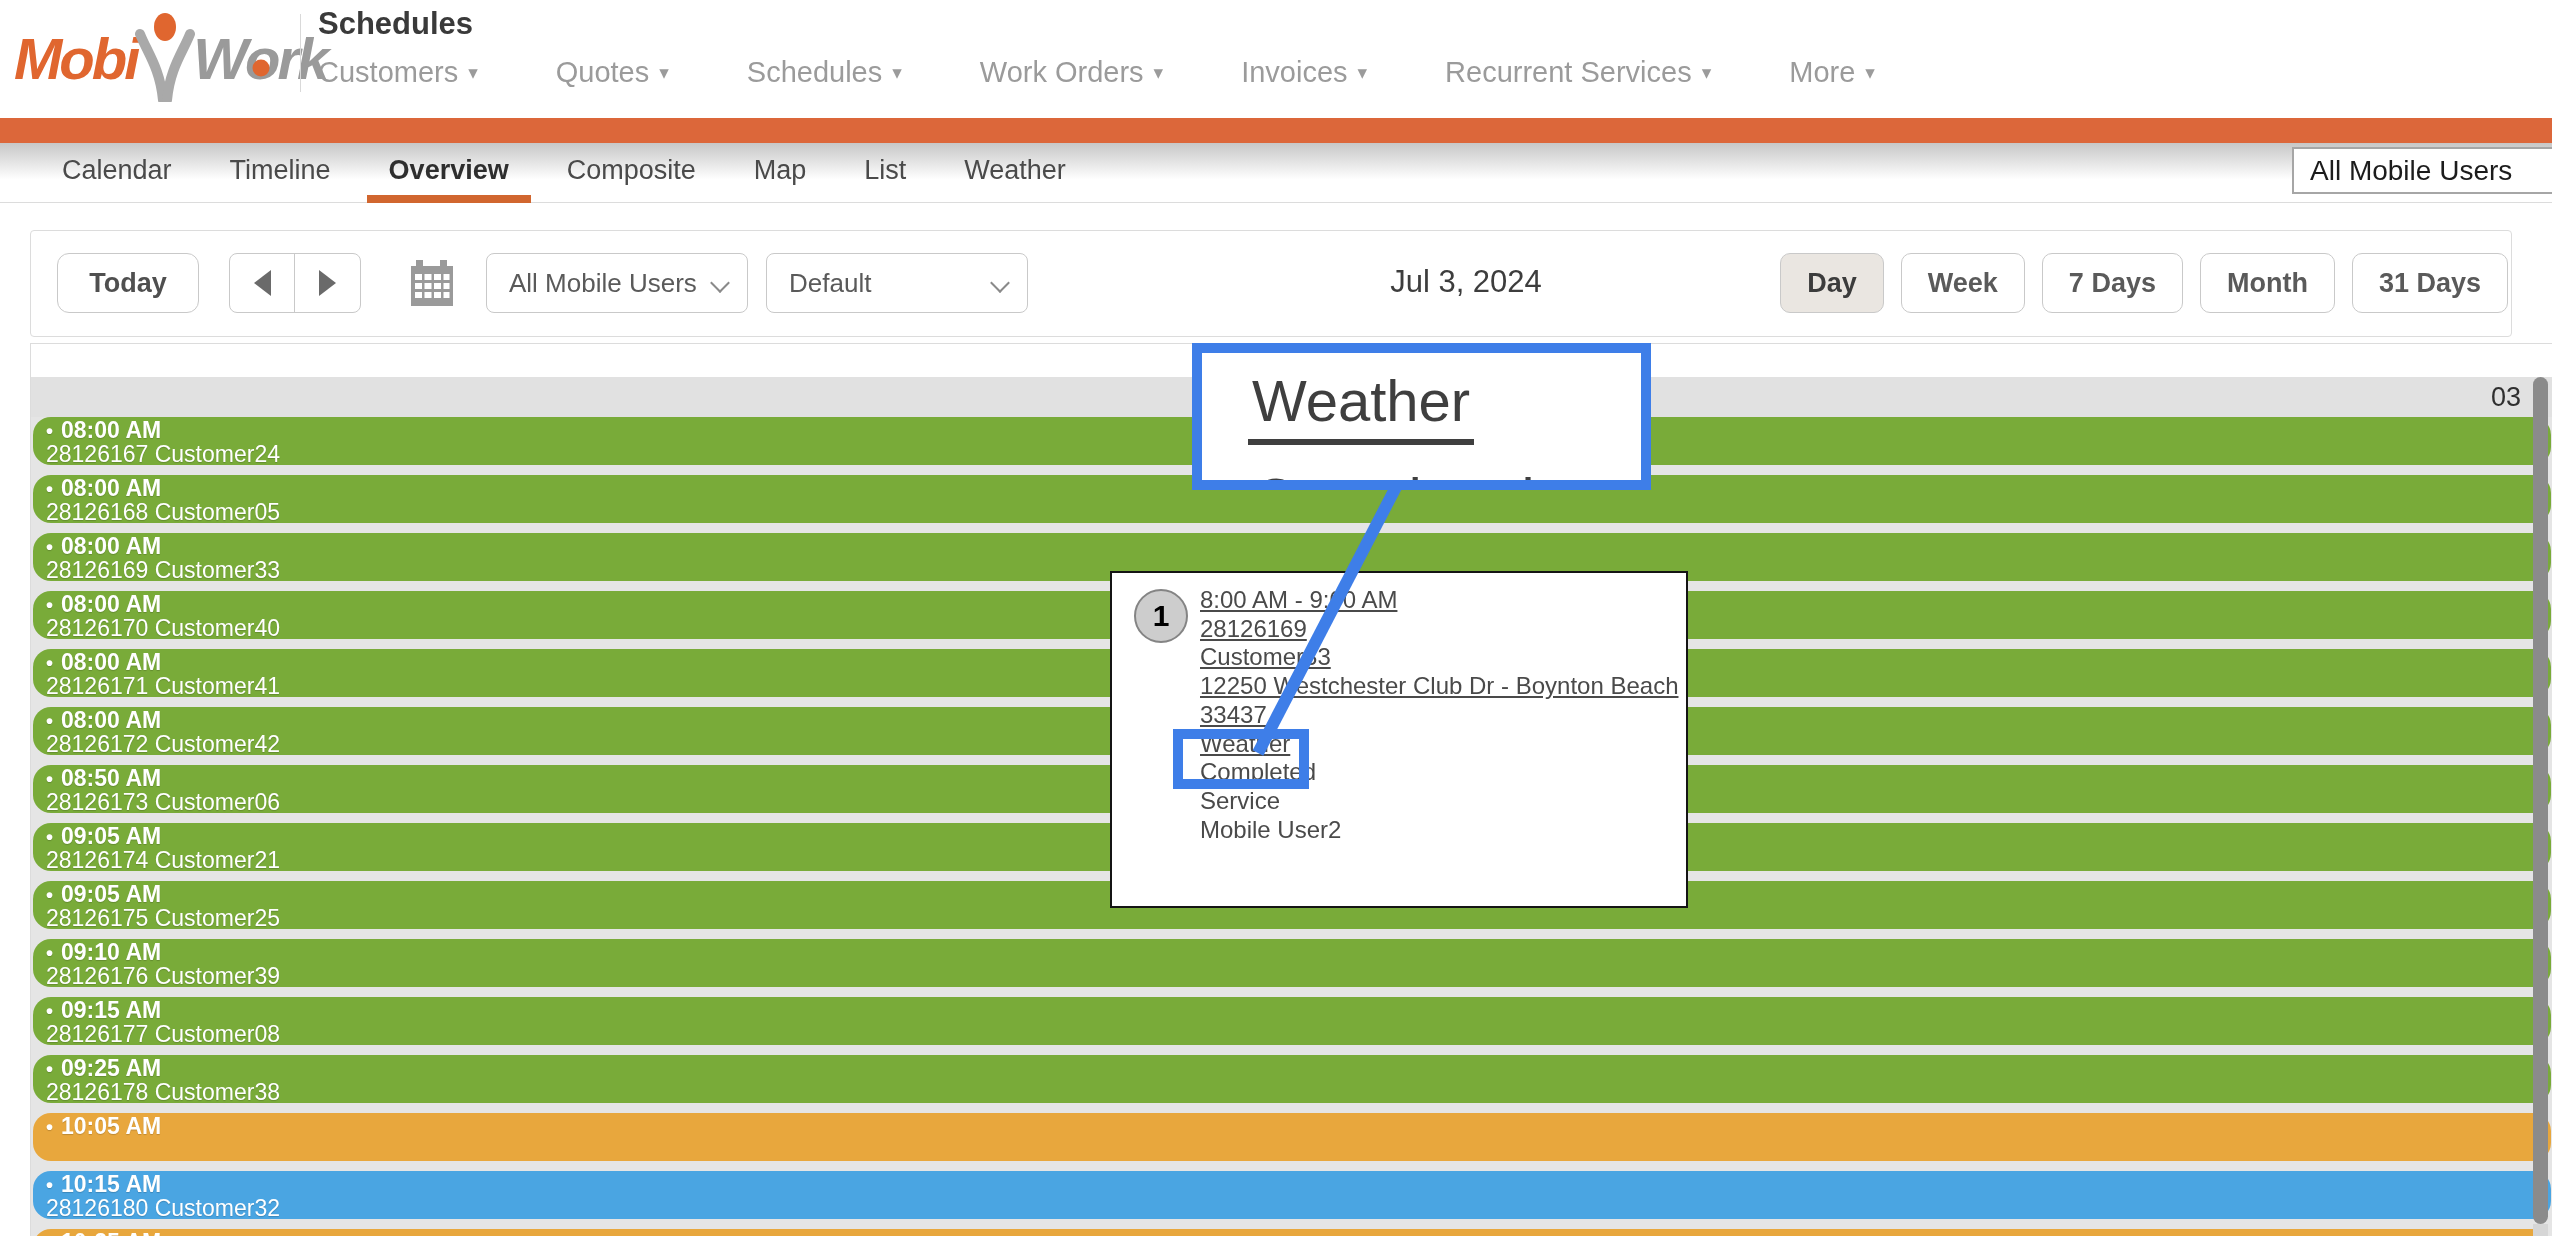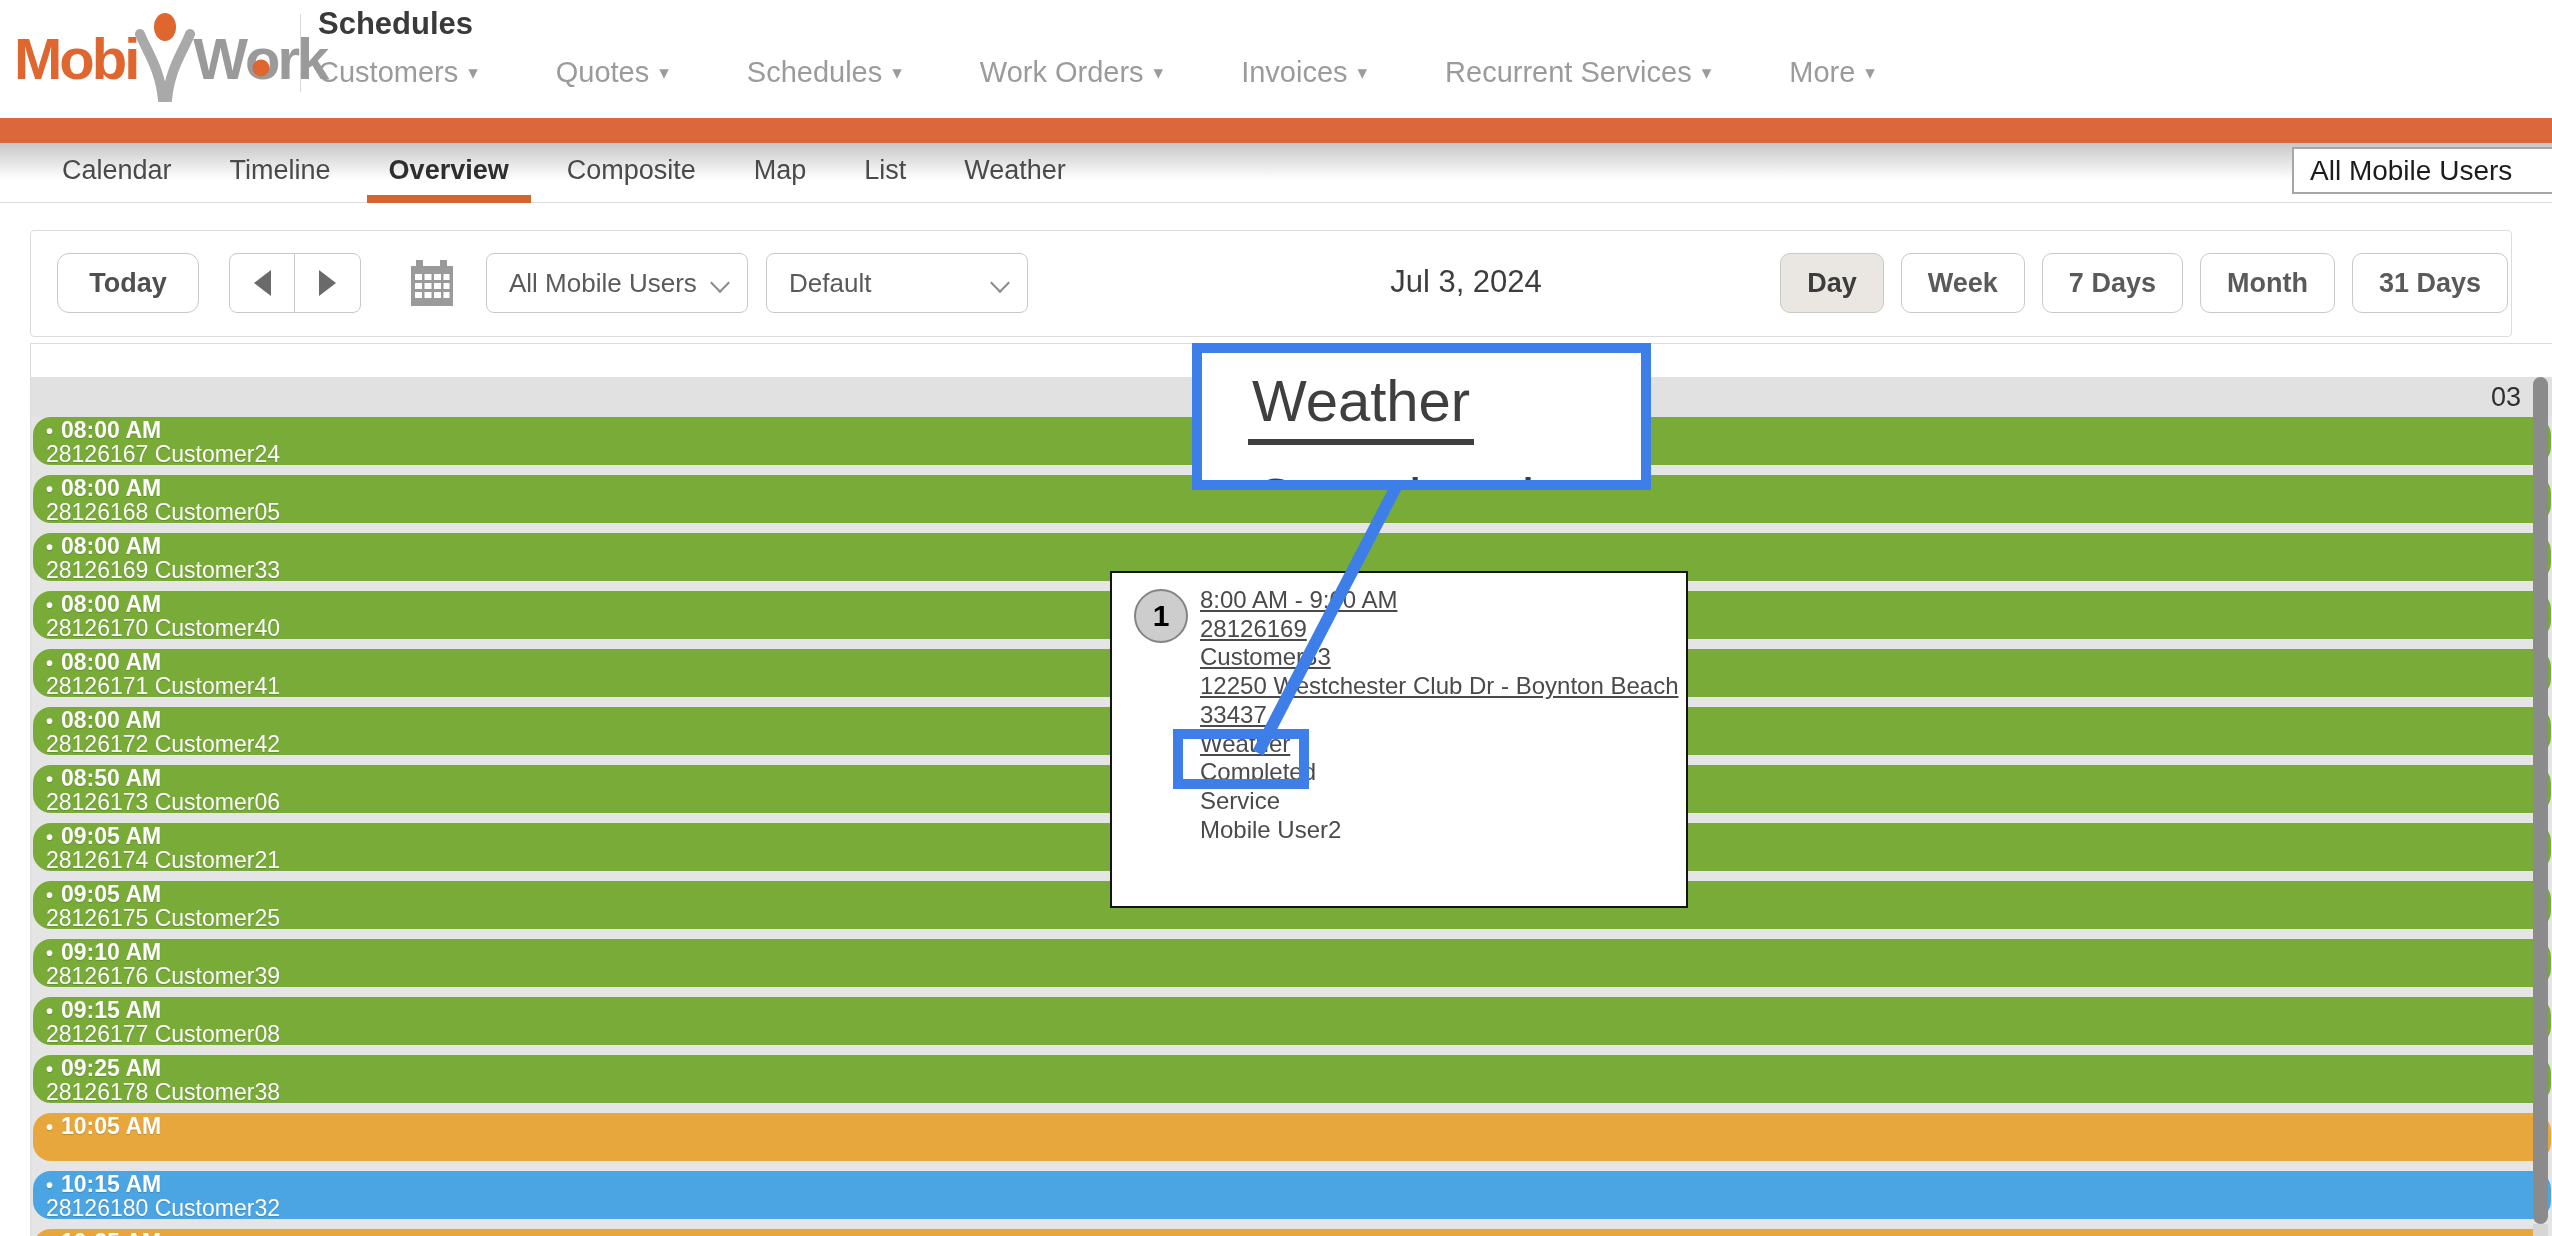--- a/index.html
+++ b/index.html
@@ -4,21 +4,21 @@
 <style>
   * { box-sizing: border-box; margin: 0; padding: 0; }
   html,body { width:2552px; height:1236px; }
   body {
     position: relative; overflow: hidden; background:#fff;
     font-family: "Liberation Sans", sans-serif;
   }
   
   .header { position:absolute; left:0; top:0; width:2552px; height:118px; background:#fff; }
   .logo { position:absolute; left:14px; top:8px; display:flex; align-items:flex-end; cursor:pointer; }
-  .logo-txt { font-size:58px; font-weight:800; letter-spacing:-3px; line-height:86px; }
+  .logo-txt { font-size:58px; font-weight:800; letter-spacing:-3px; line-height:86px;font-style:italic; }
   .logo-mobi { color:#e0662f; }
   .logo-work { color:#9a9a9a; }
   .logo-fig { margin:0 -4px; position:relative; top:4px; }
   .logo-o { position:relative; display:inline-block; }
   .logo-o::after { content:''; position:absolute; left:50%; top:60%; transform:translate(-50%,-50%);
     width:17px; height:17px; border-radius:50%; background:#e0662f; }
   .hdr-divider { position:absolute; left:300px; top:14px; width:1px; height:78px; background:#d9d9d9; }
   .page-title { position:absolute; left:318px; top:6px; font-size:31px; font-weight:bold; color:#3a3a3a; }
   .nav { position:absolute; left:318px; top:56px; display:flex; column-gap:78px; }
   .nav-item { font-size:29px; color:#9b9b9b; white-space:nowrap; cursor:pointer; display:flex; align-items:center; }

